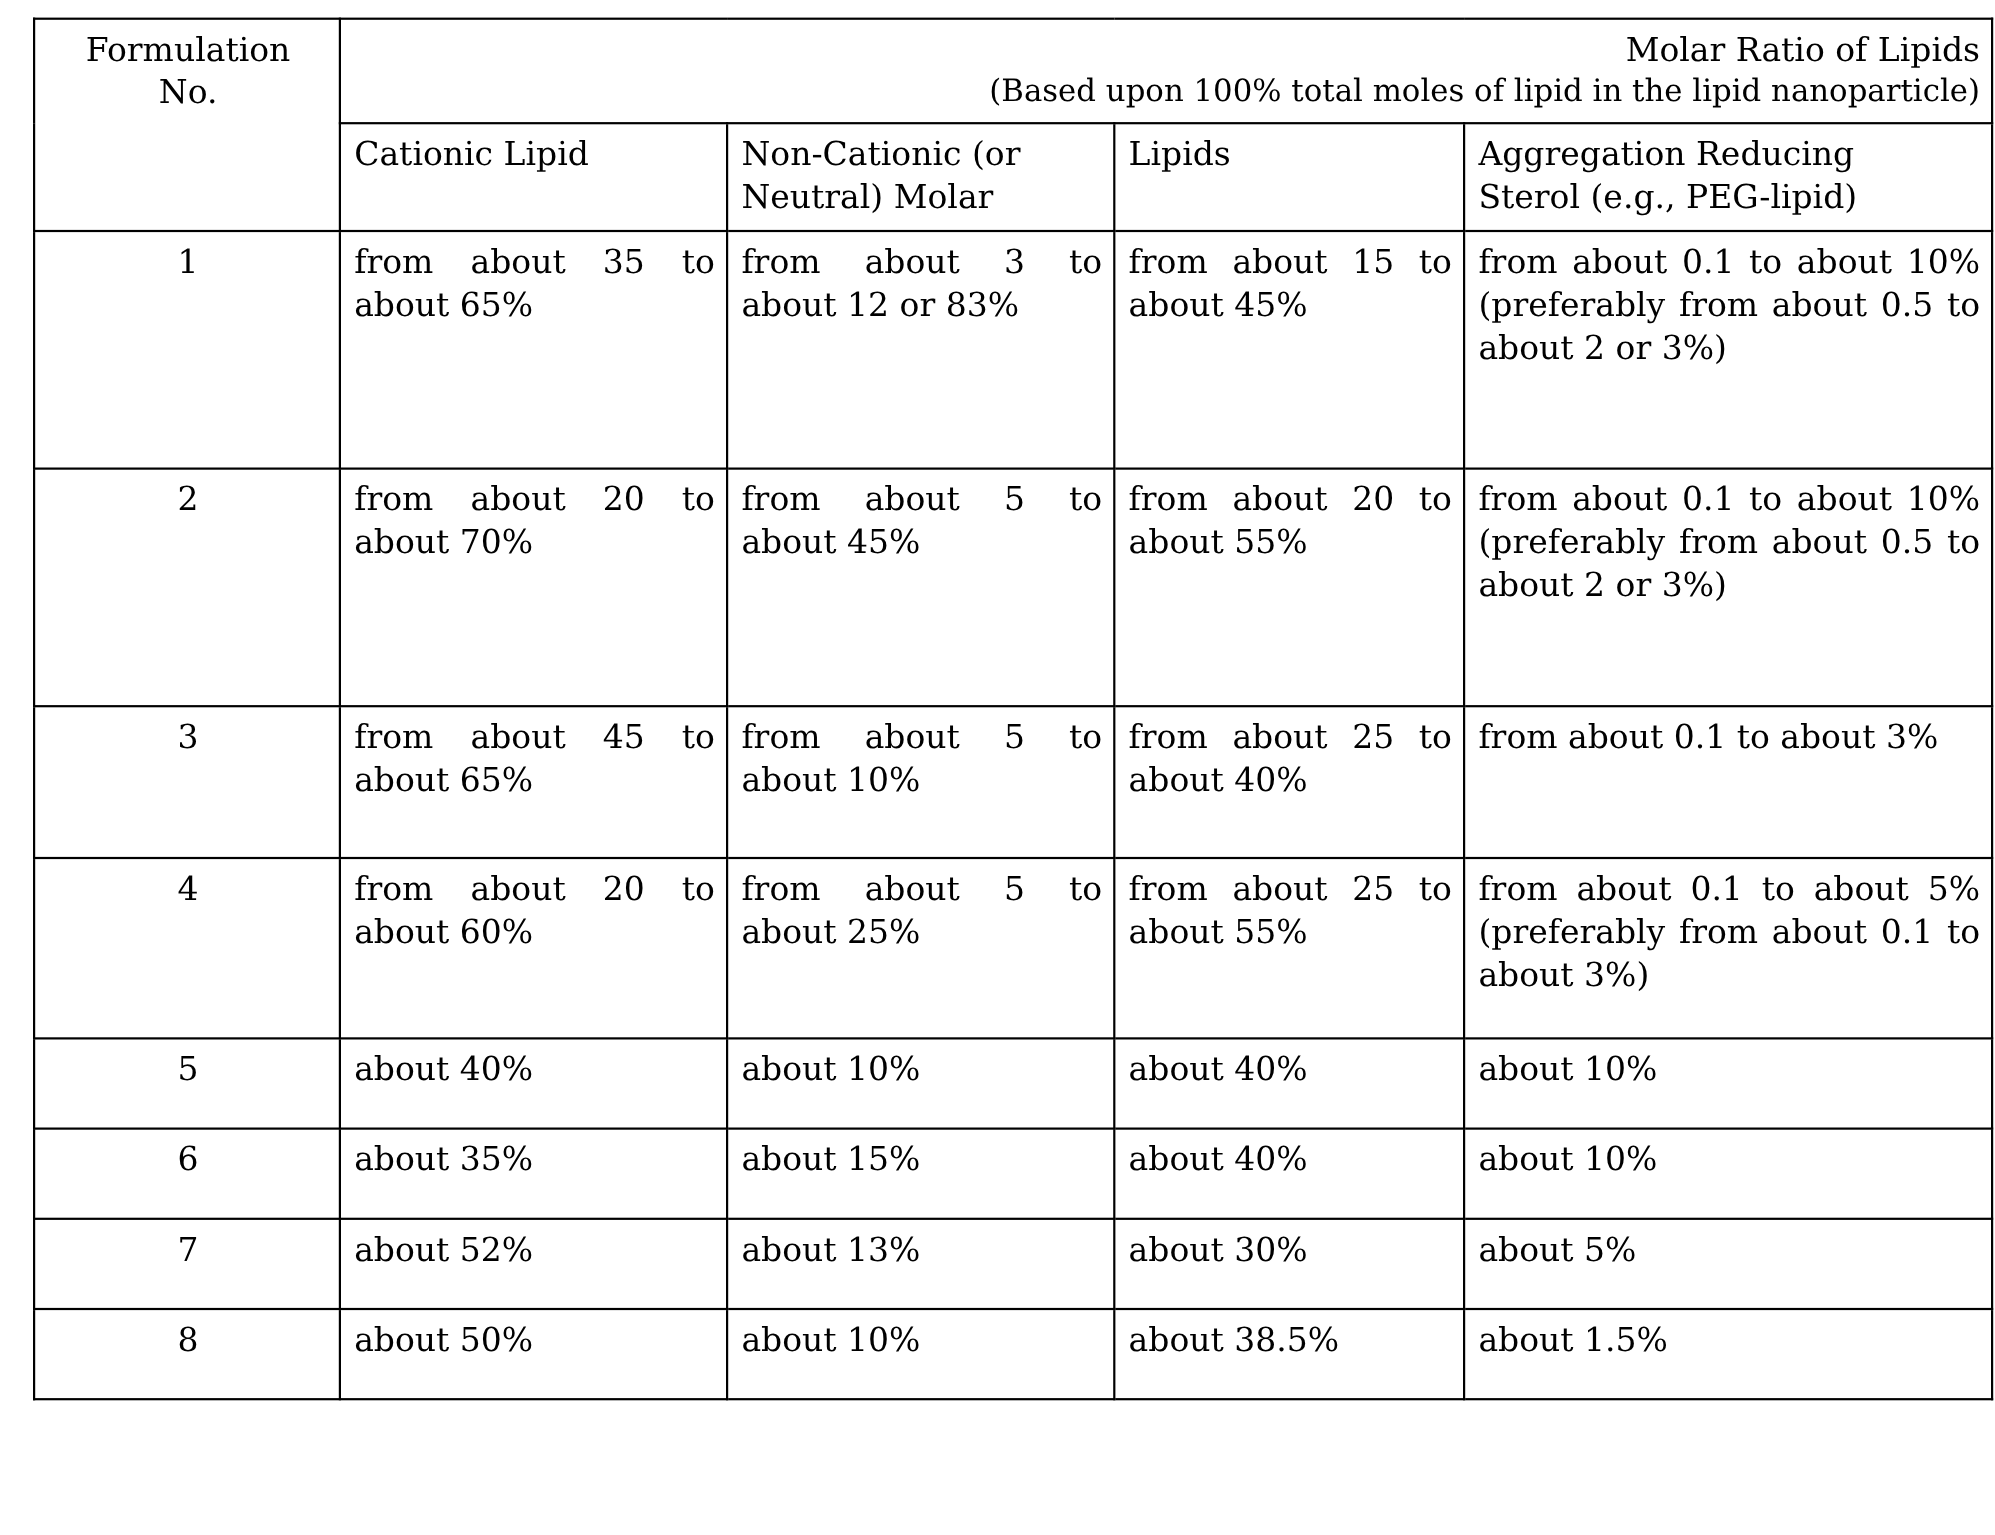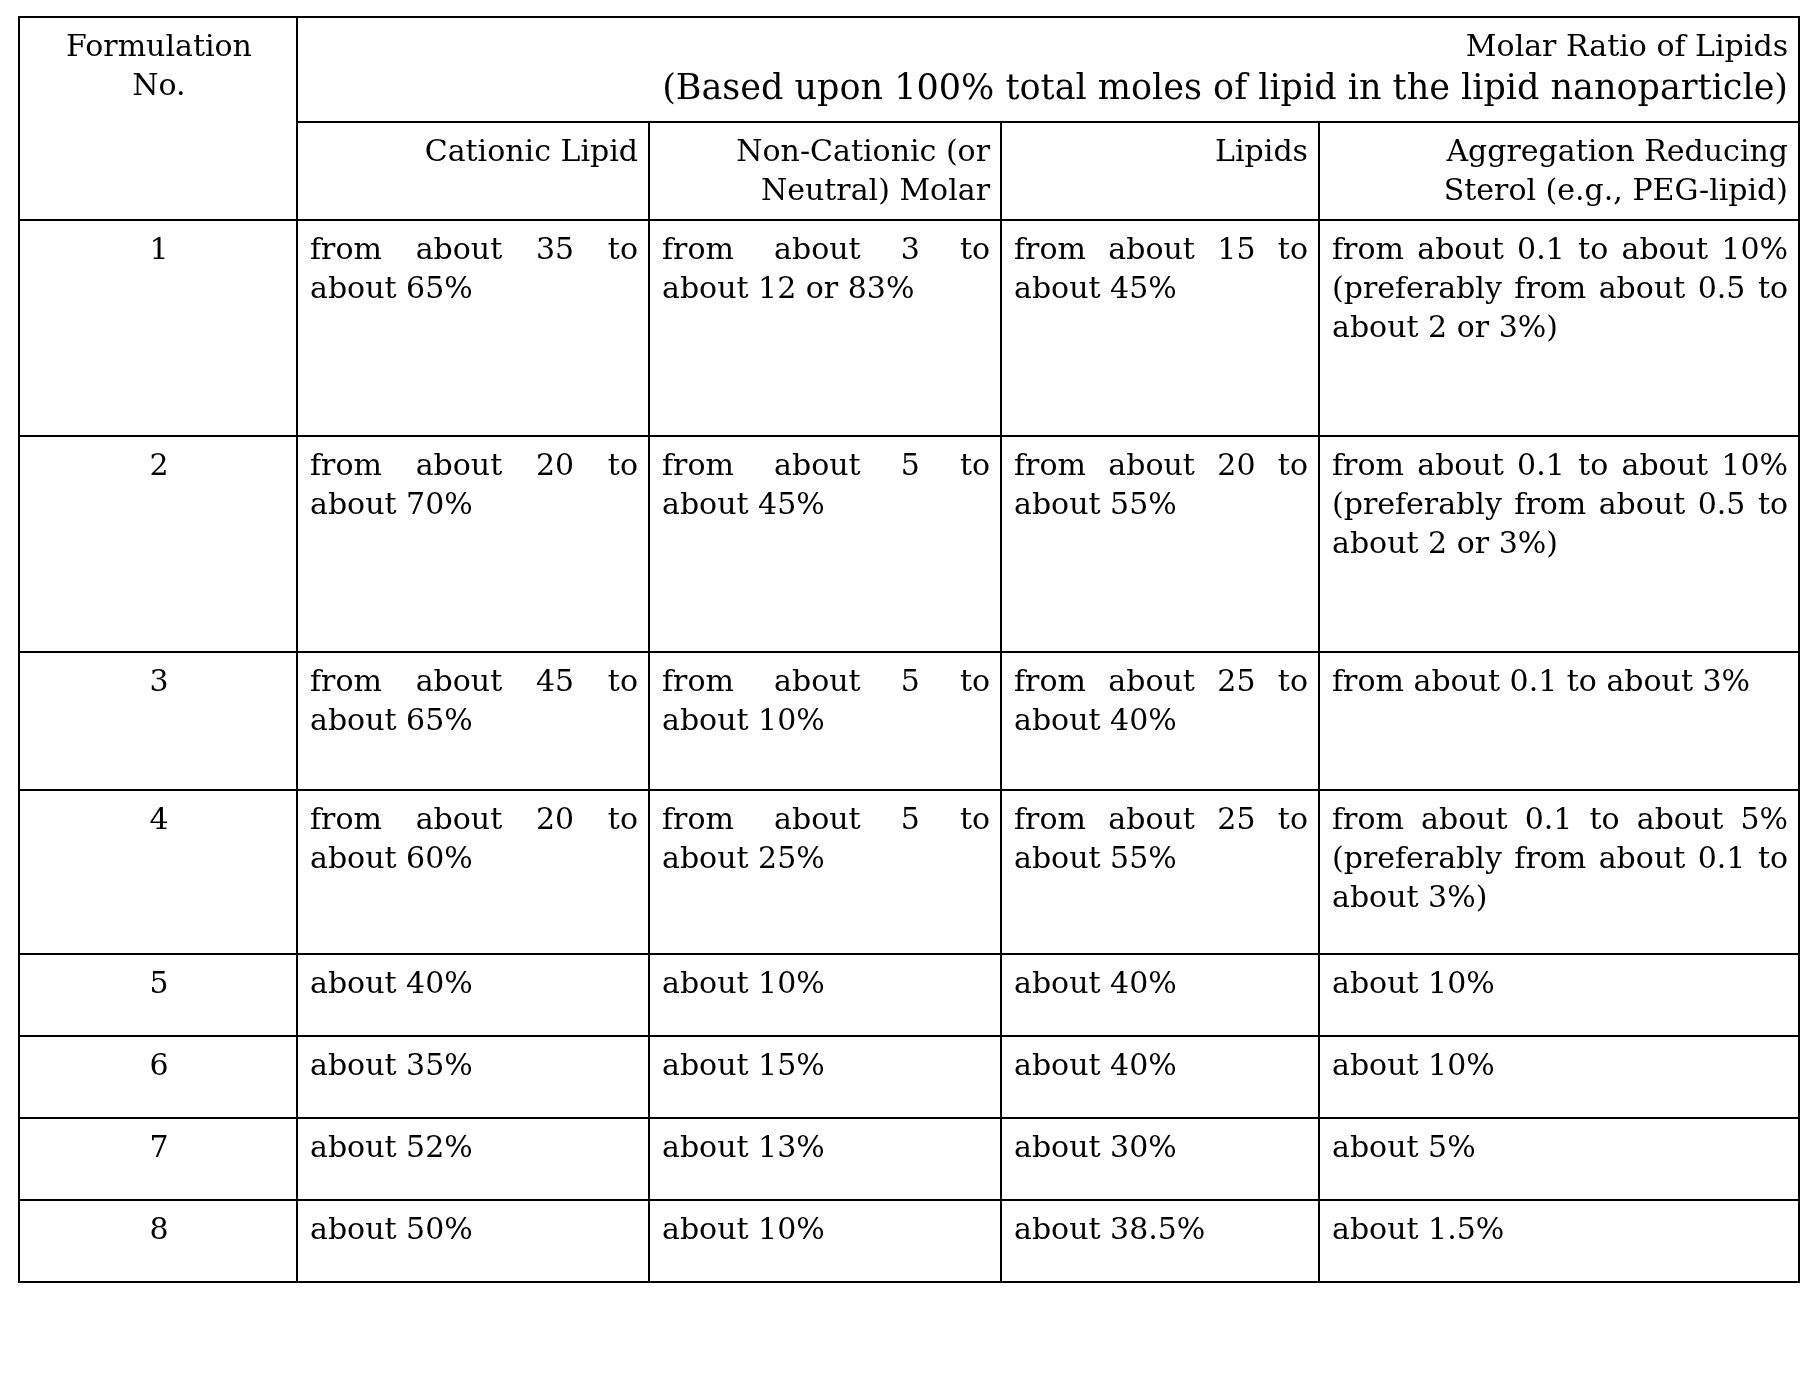--- a/index.html
+++ b/index.html
@@ -12,21 +12,21 @@
     height: 1395px;
     font-family: "DejaVu Serif", serif;
     color: #000000;
     overflow: hidden;
   }
   .page {
     position: relative;
     width: 1814px;
     height: 1395px;
     box-sizing: border-box;
-    padding: 10px 18px 10px 10px;
+    padding: 10px 18px 10px 22px;
   }
   table.lipid-table {
     border-collapse: collapse;
     table-layout: fixed;
     width: 1780px;
     margin-left: 8px;
     margin-top: 6px;
   }
   table.lipid-table td,
   table.lipid-table th {
@@ -53,24 +53,24 @@
   }
   .hdr-span {
     text-align: right;
     vertical-align: middle;
     font-size: 32px;
     line-height: 1.35;
     padding: 14px 10px 16px 10px;
   }
   .hdr-span .line2 {
     display: block;
-    font-size: 35px;
+    font-size: 28px;
   }
   .hdr-sub {
-    text-align: right;
+    text-align: left;
     vertical-align: middle;
     font-size: 31px;
     line-height: 1.32;
     padding: 12px 8px 14px 8px;
   }
   .cell-num {
     text-align: center;
     vertical-align: top;
     font-size: 31px;
     padding-top: 10px;

